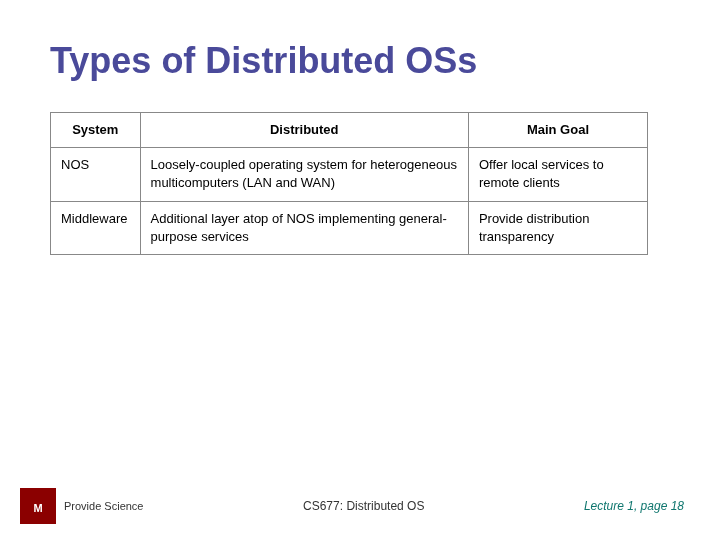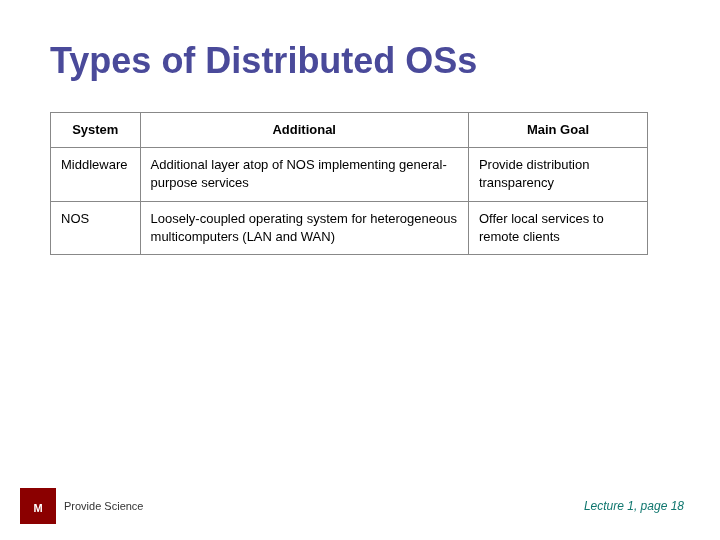--- a/index.html
+++ b/index.html
@@ -105,46 +105,49 @@
 
 <div class="slide">
 
   <h1 class="slide-title">Types of Distributed OSs</h1>
 
   <div class="table-container">
     <table>
       <thead>
         <tr>
           <th class="col-system">System</th>
-          <th class="col-description">Additional</th>
+          <th class="col-description">Distributed</th>
           <th class="col-goal">Main Goal</th>
         </tr>
       </thead>
       <tbody id="table-body">
           <tr>
+            <td>NOS</td>
+            <td>Loosely-coupled operating system for heterogeneous multicomputers (LAN and WAN)</td>
+            <td>Offer local services to remote clients</td>
+          </tr>
+          <tr>
             <td>Middleware</td>
             <td>Additional layer atop of NOS implementing general-purpose services</td>
             <td>Provide distribution transparency</td>
-          </tr>
-          <tr>
-            <td>NOS</td>
-            <td>Loosely-coupled operating system for heterogeneous multicomputers (LAN and WAN)</td>
-            <td>Offer local services to remote clients</td>
           </tr>
         </tbody>
     </table>
   </div>
 
   <div class="footer">
     <div class="footer-left">
 
       <svg class="umass-logo" viewBox="0 0 36 36" xmlns="http://www.w3.org/2000/svg">
         <rect width="36" height="36" fill="#8B0000"></rect>
         <text x="18" y="24" text-anchor="middle" fill="white" font-size="11" font-weight="bold" font-family="Arial">M</text>
       </svg>
       <span class="footer-label">Provide Science</span>
     </div>
+    <div class="footer-center">
+      <span>CS677: Distributed OS</span>
+    </div>
     <div class="footer-right">
       <span>Lecture 1, page 18</span>
     </div>
   </div>
 
 </div>
 
 </body></html>

